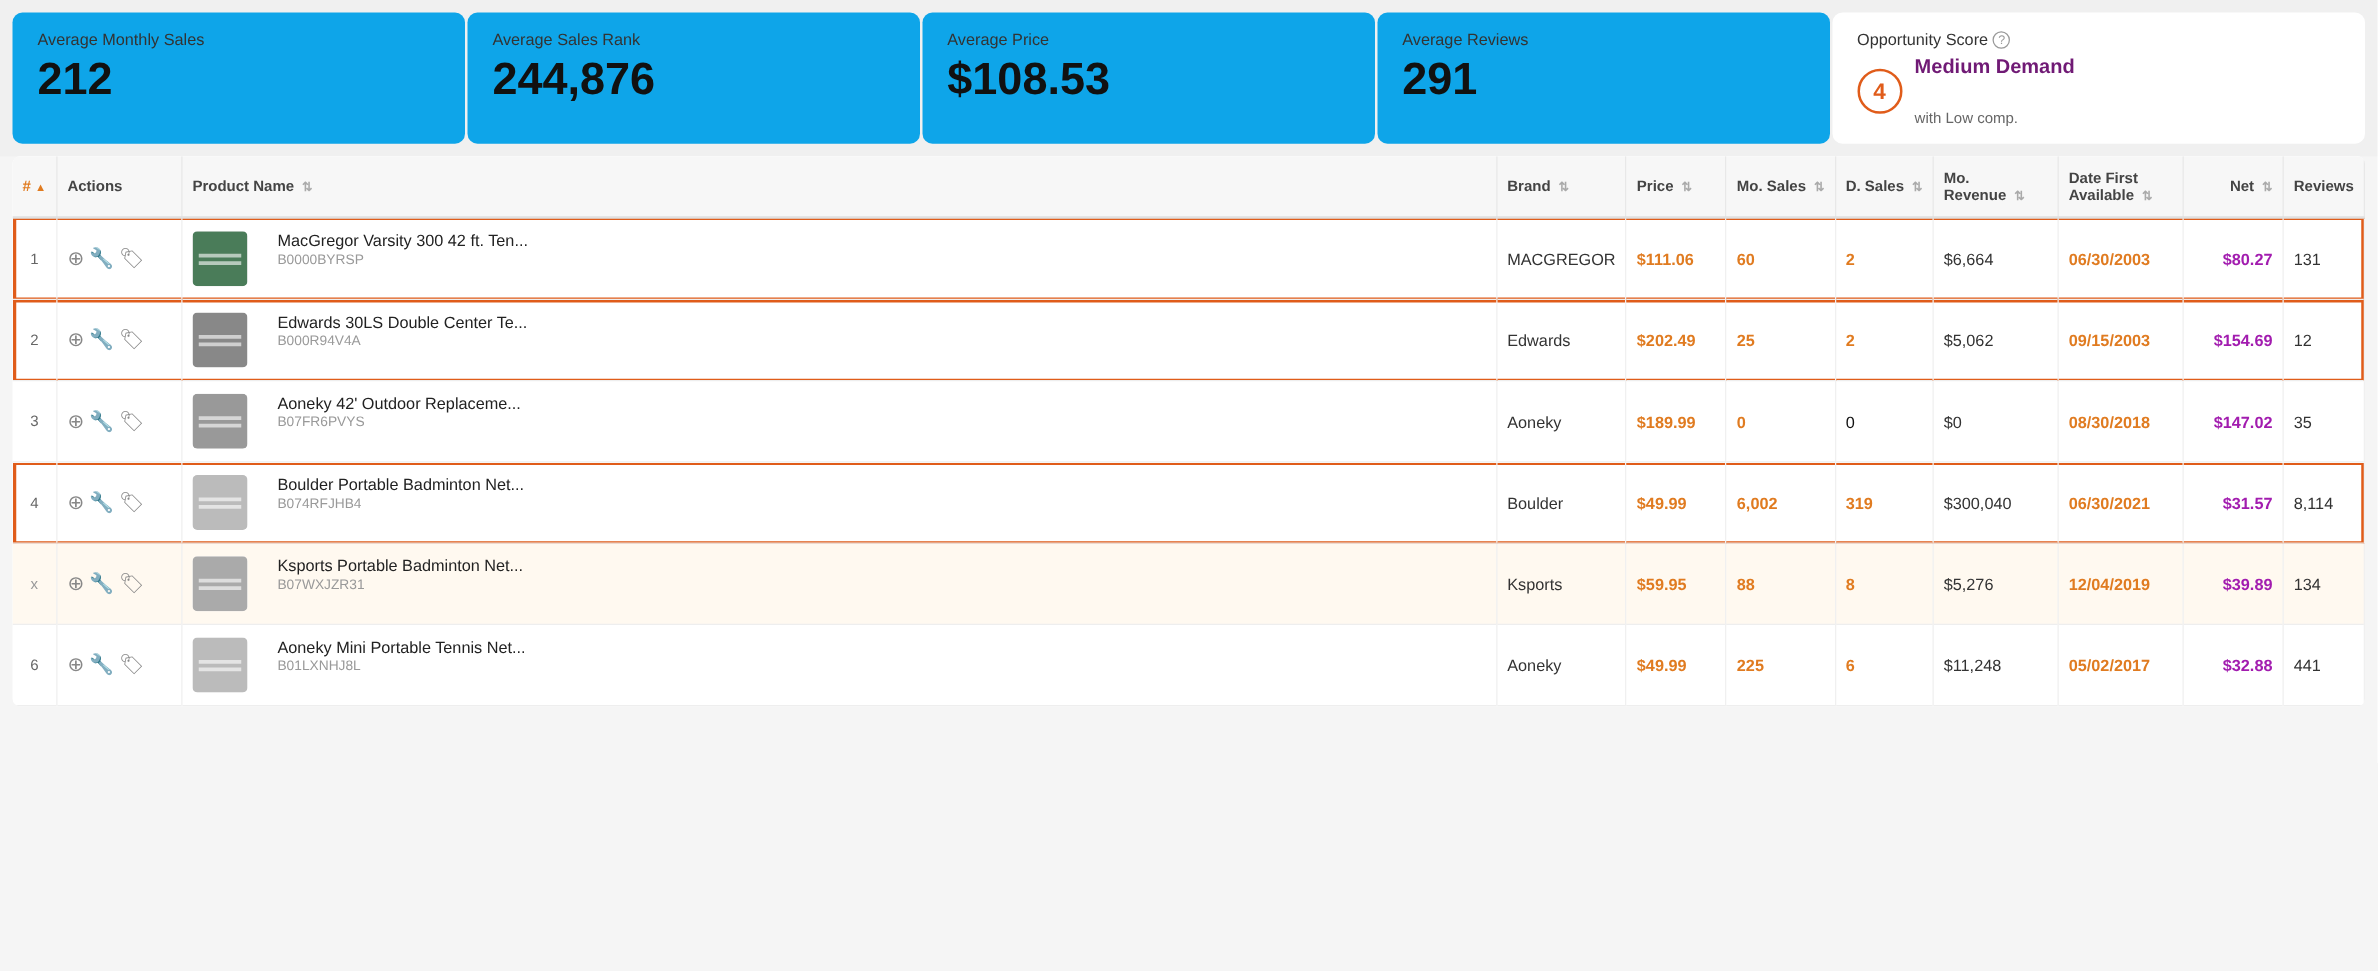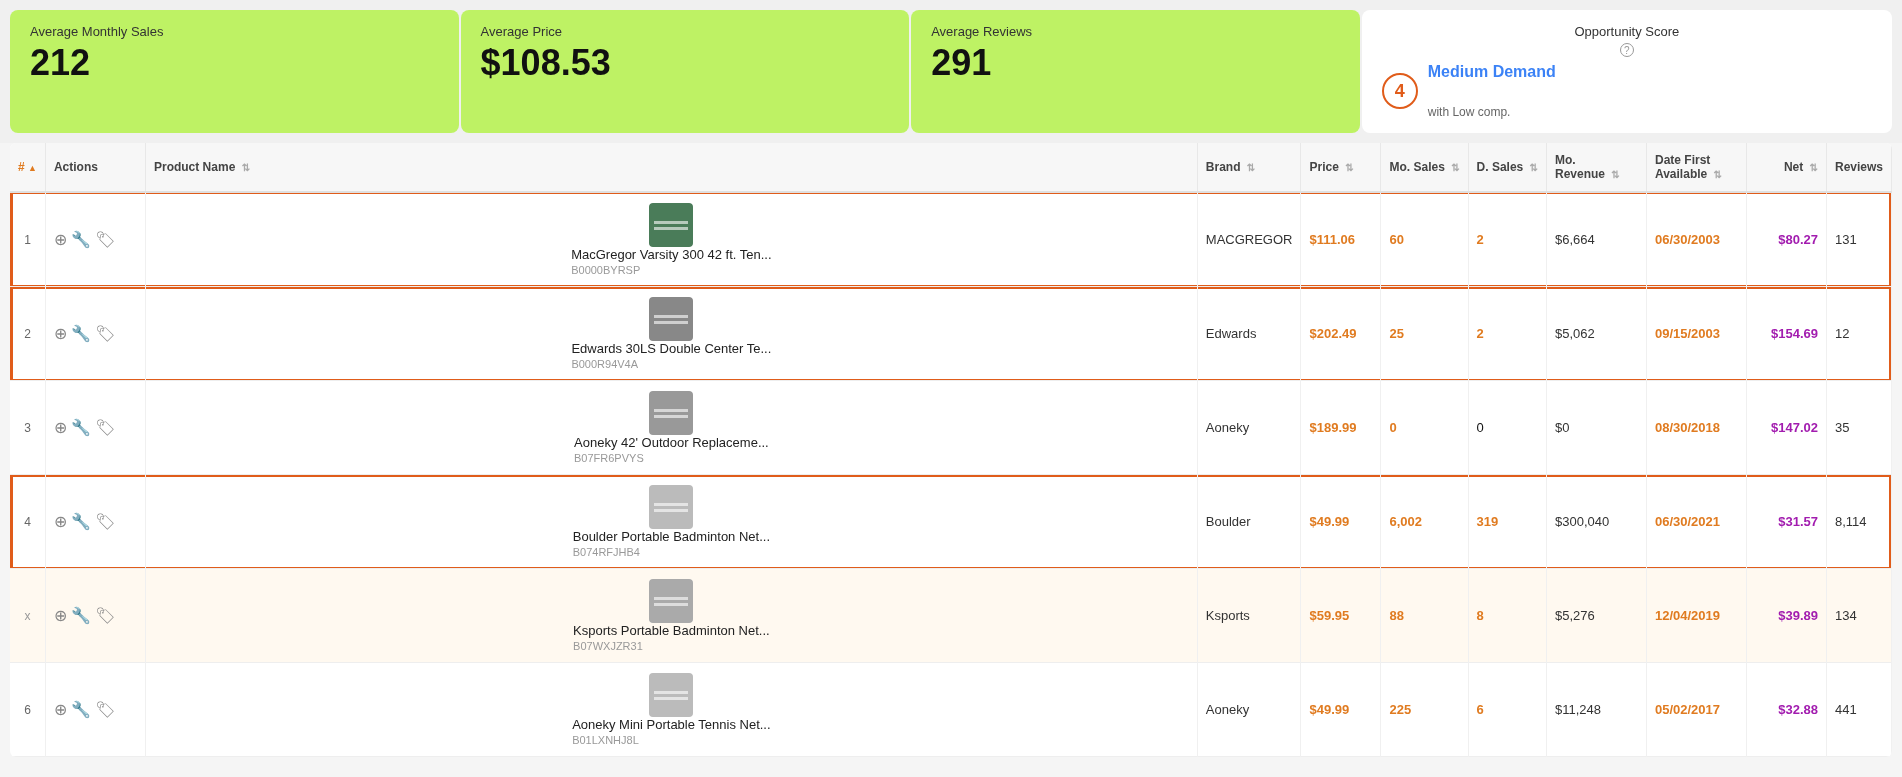--- a/index.html
+++ b/index.html
@@ -5,21 +5,21 @@
     * { box-sizing: border-box; margin: 0; padding: 0; }
     body { font-family: -apple-system, BlinkMacSystemFont, 'Segoe UI', sans-serif; background: #f5f5f5; font-size: 13px; }
 
     .stats-bar {
       display: flex;
       gap: 2px;
       padding: 10px;
       background: #f0f0f0;
     }
     .stat-card {
-      background: #bef264;
+      background: #0ea5e9;
       border-radius: 8px;
       padding: 14px 20px;
       flex: 1;
     }
     .stat-card .label {
       font-size: 13px;
       color: #333;
       margin-bottom: 4px;
     }
     .stat-card .value {
@@ -34,21 +34,20 @@
       padding: 14px 20px;
       flex: 1.2;
     }
     .opportunity-card .label {
       font-size: 13px;
       color: #333;
       margin-bottom: 6px;
       display: flex;
       align-items: center;
       gap: 4px;
-      flex-direction: column;
     }
     .help-icon {
       display: inline-block;
       width: 14px;
       height: 14px;
       border-radius: 50%;
       border: 1px solid #999;
       font-size: 10px;
       text-align: center;
       line-height: 13px;
@@ -67,21 +66,21 @@
       display: flex;
       align-items: center;
       justify-content: center;
       font-size: 18px;
       font-weight: 700;
       color: #e05c1a;
     }
     .opp-text .main {
       font-size: 16px;
       font-weight: 700;
-      color: #3b82f6;
+      color: #701a75;
     }
     .opp-text .sub {
       font-size: 12px;
       color: #666;
       margin-top: 24px;
     }
 
     .table-container {
       background: #fff;
       margin: 0 10px 10px;
@@ -135,24 +134,22 @@
       gap: 4px;
     }
     .action-btn {
       cursor: pointer;
       color: #888;
       font-size: 16px;
     }
 
     .product-cell {
       display: flex;
-      align-items: center;
-      gap: 0;
+      gap: 24px;
       min-width: 260px;
-      flex-direction: column;
     }
     .product-thumb {
       width: 44px;
       height: 44px;
       background: #e8e8e8;
       border-radius: 4px;
       flex-shrink: 0;
       display: flex;
       align-items: center;
       justify-content: center;
@@ -188,20 +185,24 @@
     .col-net { width: 80px; text-align: right; }
     .col-reviews { width: 60px; }
   </style>
 </head>
 <body>
 
 <div class="stats-bar">
   <div class="stat-card">
     <div class="label">Average Monthly Sales</div>
     <div class="value">212</div>
+  </div>
+  <div class="stat-card">
+    <div class="label">Average Sales Rank</div>
+    <div class="value">244,876</div>
   </div>
   <div class="stat-card">
     <div class="label">Average Price</div>
     <div class="value">$108.53</div>
   </div>
   <div class="stat-card">
     <div class="label">Average Reviews</div>
     <div class="value">291</div>
   </div>
   <div class="opportunity-card">

